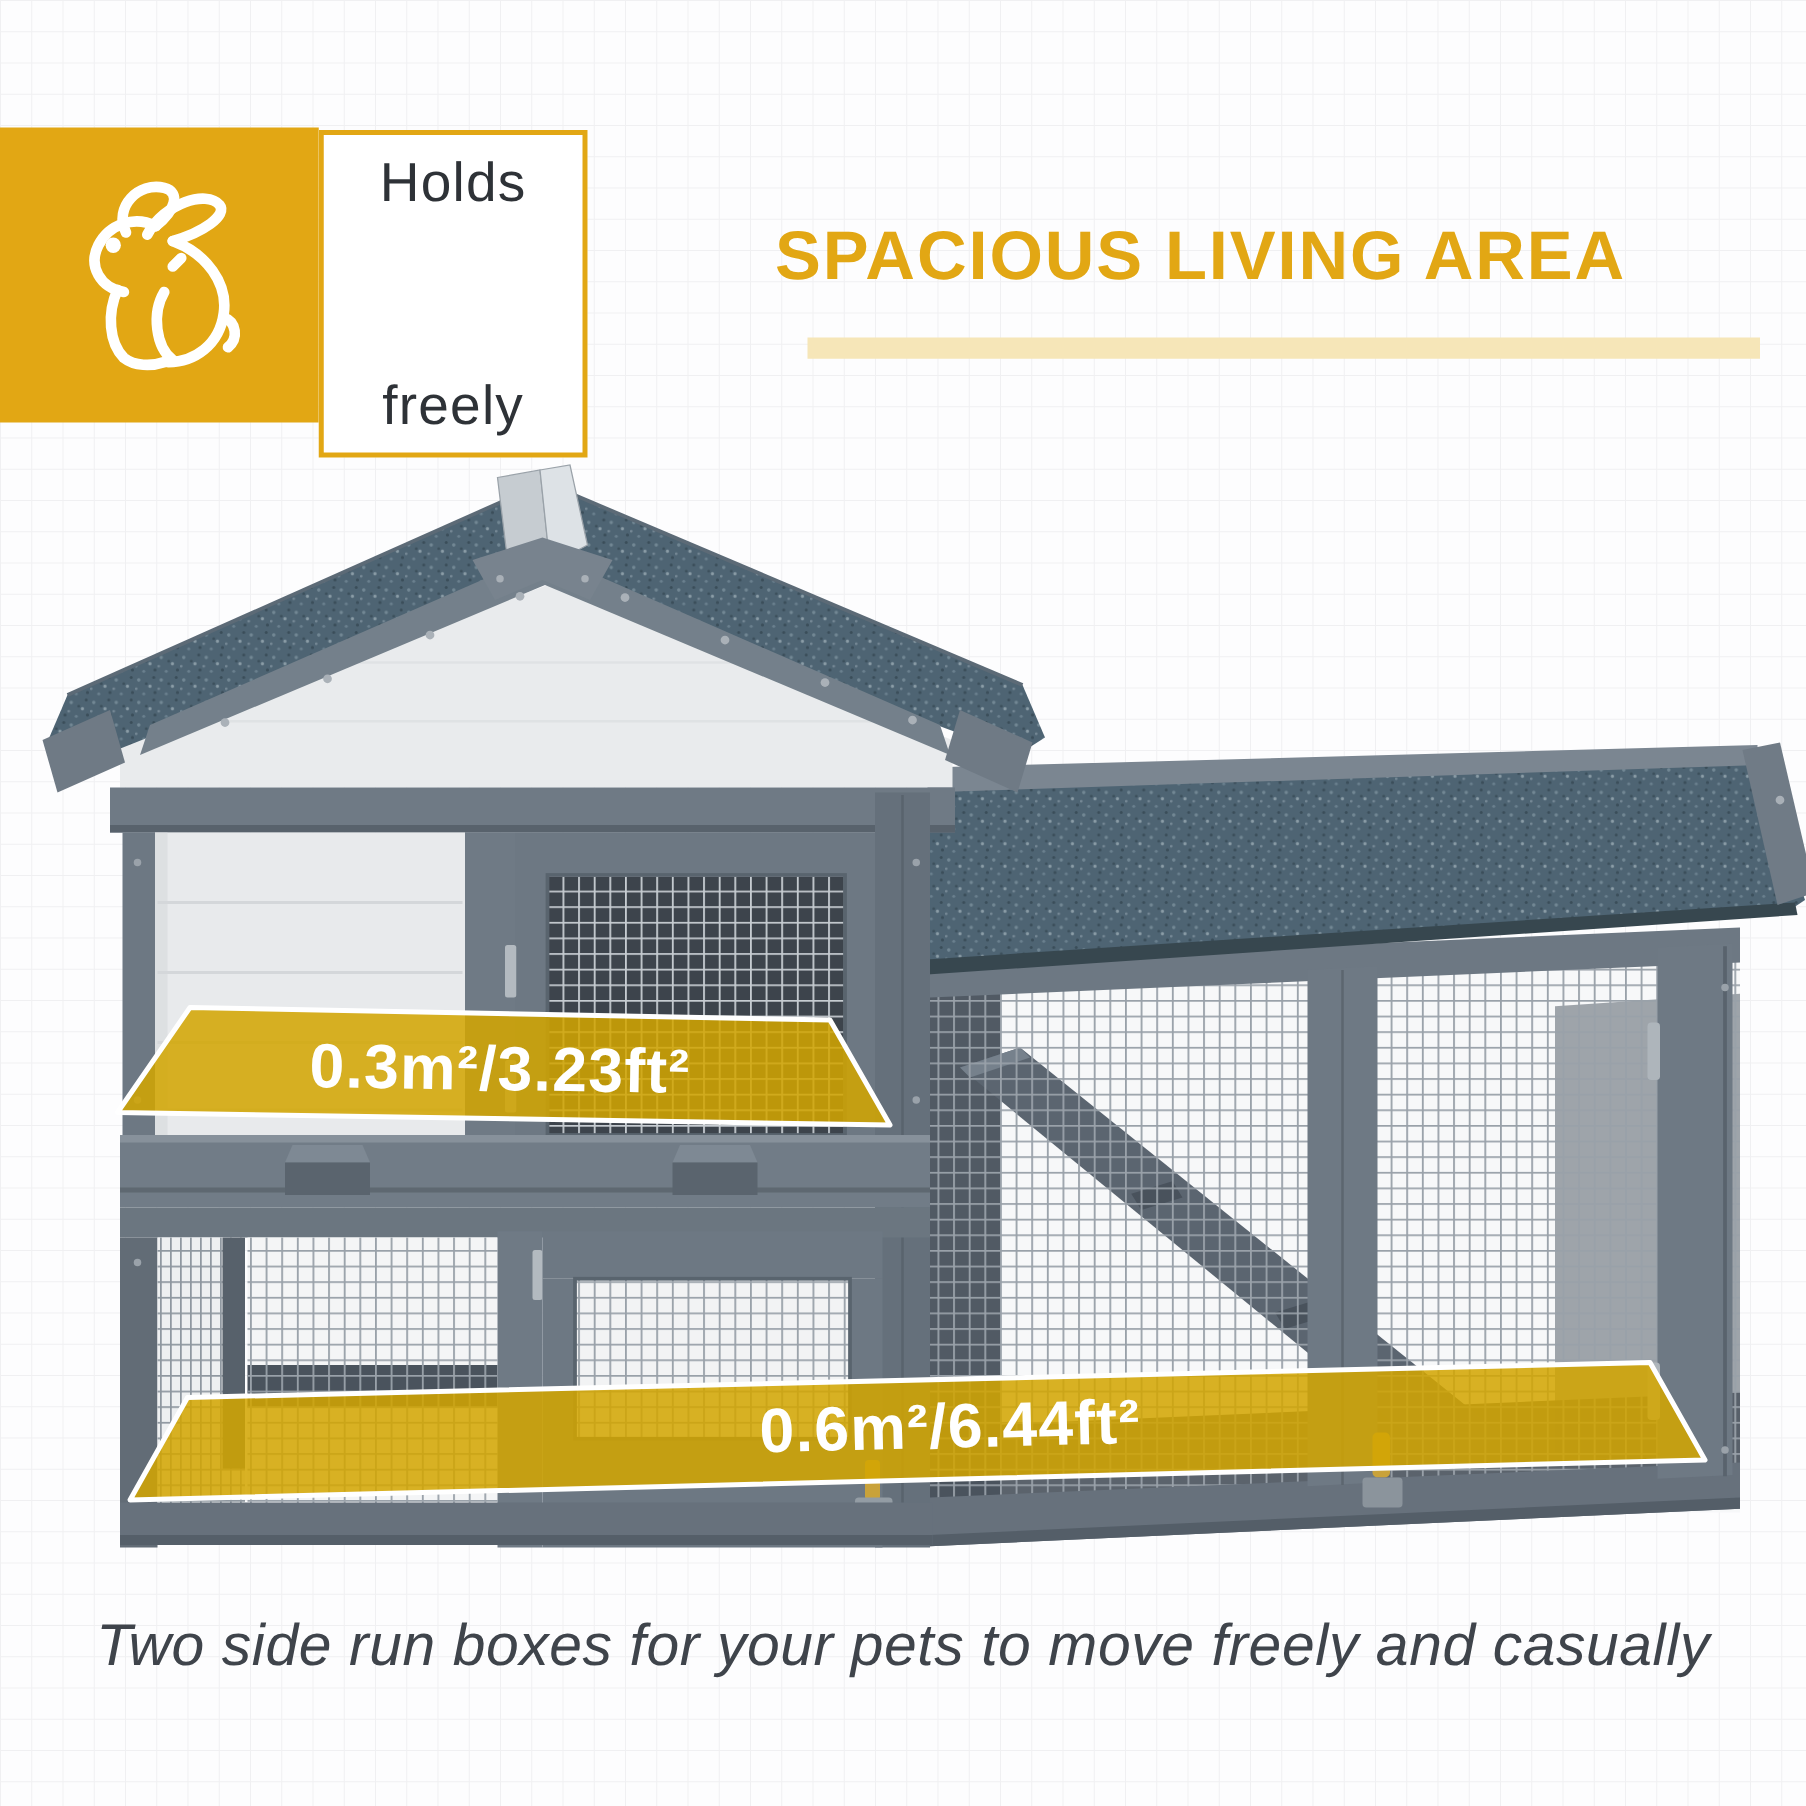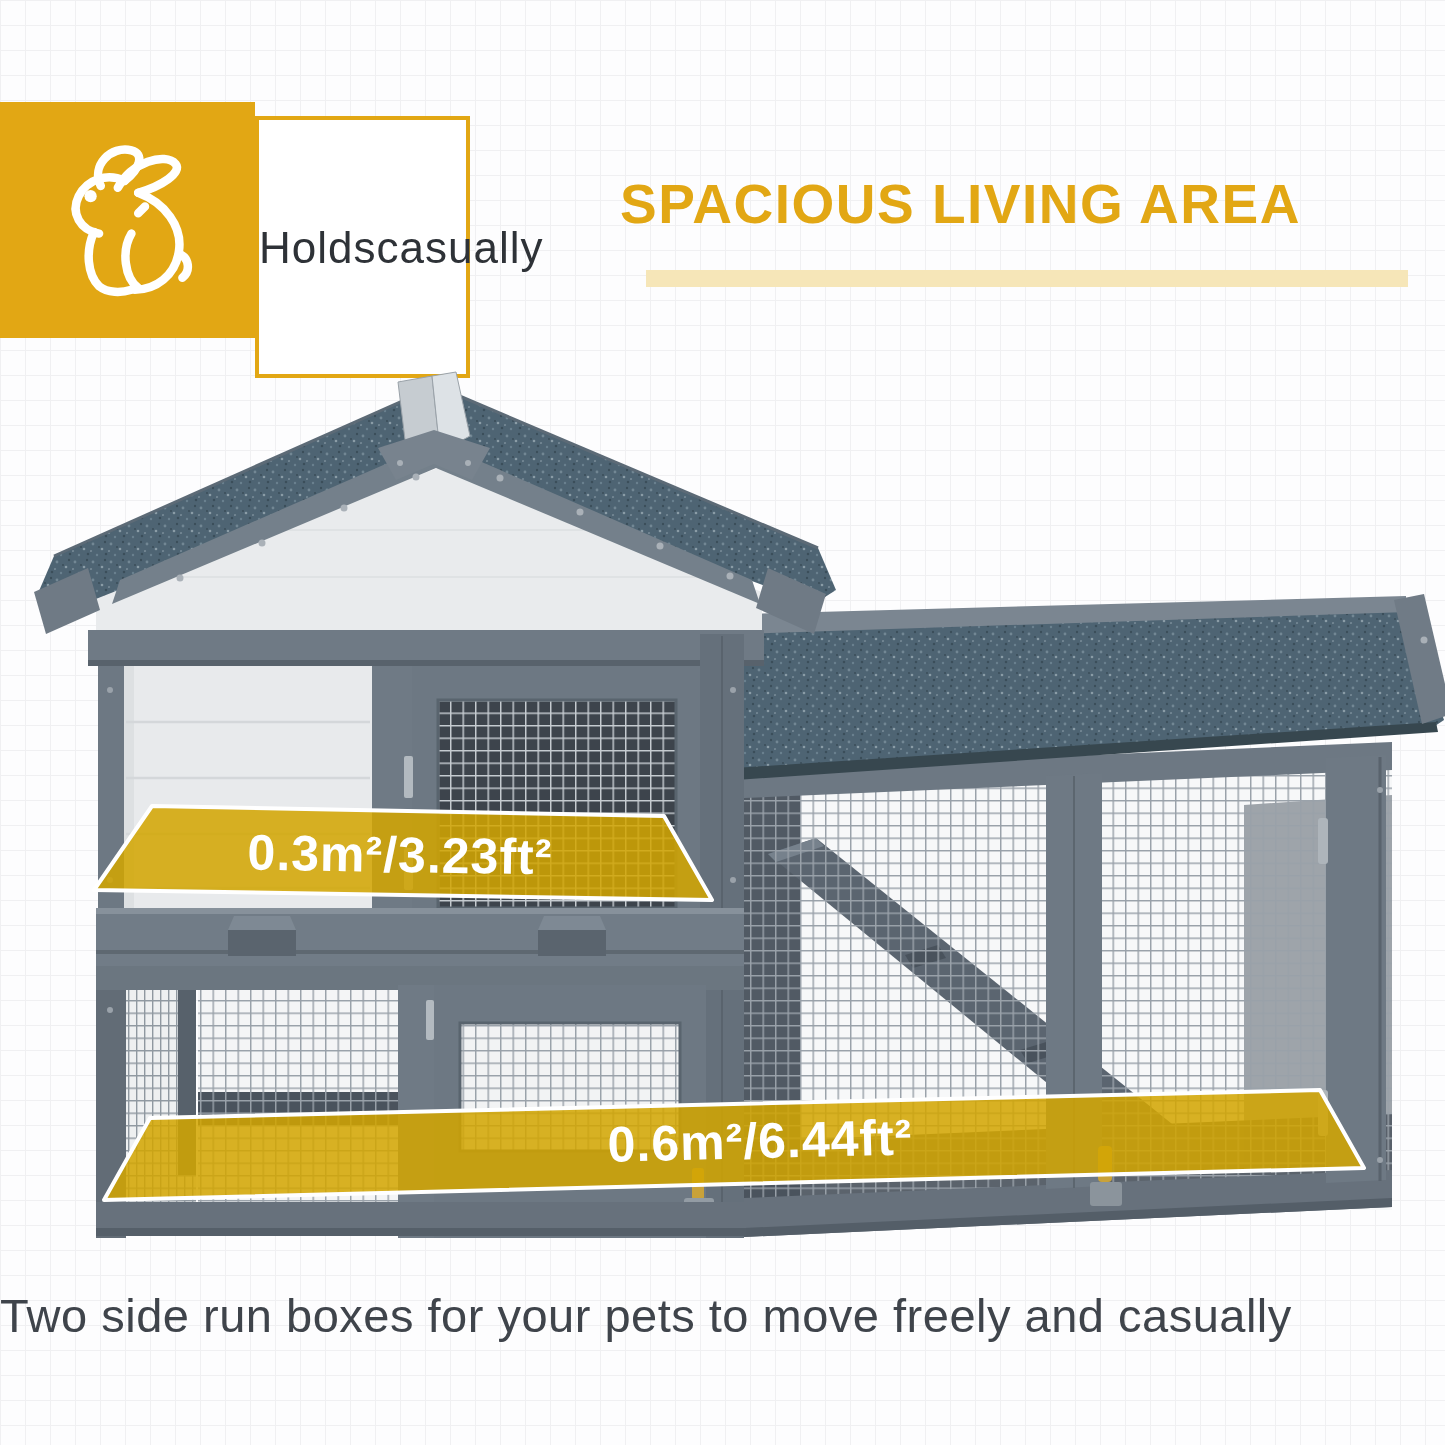--- a/index.html
+++ b/index.html
@@ -14,23 +14,23 @@
   }
   .abs{position:absolute;}
 
   
   .badge-icon-box{
     left:0;top:102px;width:255px;height:236px;
     background:var(--accent-yellow,#e2a414);
     display:flex;align-items:center;justify-content:center;
   }
   .badge-text-box{
-    left:255px;top:116px;width:207px;height:228px;
+    left:255px;top:104px;width:207px;height:228px;
     background:#ffffff;border:4px solid var(--accent-yellow,#e2a414);
-    display:flex;align-items:center;justify-content:space-between;
+    display:flex;flex-direction:column;align-items:center;justify-content:space-between;
     padding:14px 0 12px 0;
   }
   .badge-holds,.badge-animal{
     font-size:44px;color:var(--text-dark,#2e3237);letter-spacing:1px;
   }
   .badge-count{
     font-size:80px;font-weight:bold;color:var(--accent-yellow,#e3a912);
     letter-spacing:2px;line-height:1;
   }
 
@@ -51,23 +51,24 @@
   
   .area-label{
     color:#ffffff;font-weight:bold;font-size:50px;letter-spacing:1px;
     text-align:center;white-space:nowrap;
   }
   .area-label-1{left:120px;top:826px;width:560px;transform:rotate(0.9deg);}
   .area-label-2{left:420px;top:1112px;width:680px;transform:rotate(-1.4deg);}
 
   
   .caption{
-    left:0;top:1288px;width:1445px;
+    left:0;top:1288px;width:1445px;text-align:center;
     font-size:47px;color:var(--caption-gray,#3f444b);letter-spacing:0.5px;
     white-space:nowrap;
+    font-style:italic;
   }
 </style>
 </head>
 <body>
 
 <div class="abs badge-icon-box">
   <svg width="170" height="170" viewBox="0 0 100 100">
     <g fill="none" stroke="#ffffff" stroke-width="5" stroke-linecap="round" stroke-linejoin="round">
 
       <path d="M34,30 C28,18 40,6 52,9 C60,11 57,20 48,27"></path>
@@ -85,21 +86,21 @@
       <path d="M80,70 C86,72 87,80 82,84"></path>
 
       <path d="M56,46 L60,42"></path>
     </g>
     <circle cx="28" cy="36" r="3.6" fill="#ffffff"></circle>
   </svg>
 </div>
 
 <div class="abs badge-text-box">
   <div class="badge-holds">Holds</div>
-  <div class="badge-animal">casually</div>
+  <div class="badge-animal">freely</div>
 </div>
 
 <div class="abs heading">SPACIOUS LIVING AREA</div>
 <div class="abs heading-underline"></div>
 
 <svg class="abs hutch-svg" viewBox="0 0 1445 1445">
   <defs>
     <pattern id="asph" patternUnits="userSpaceOnUse" width="18" height="18">
       <rect width="18" height="18" fill="#4e6473"></rect>
       <circle cx="3" cy="4" r="1.4" fill="#8fa3ae" opacity="0.55"></circle>

